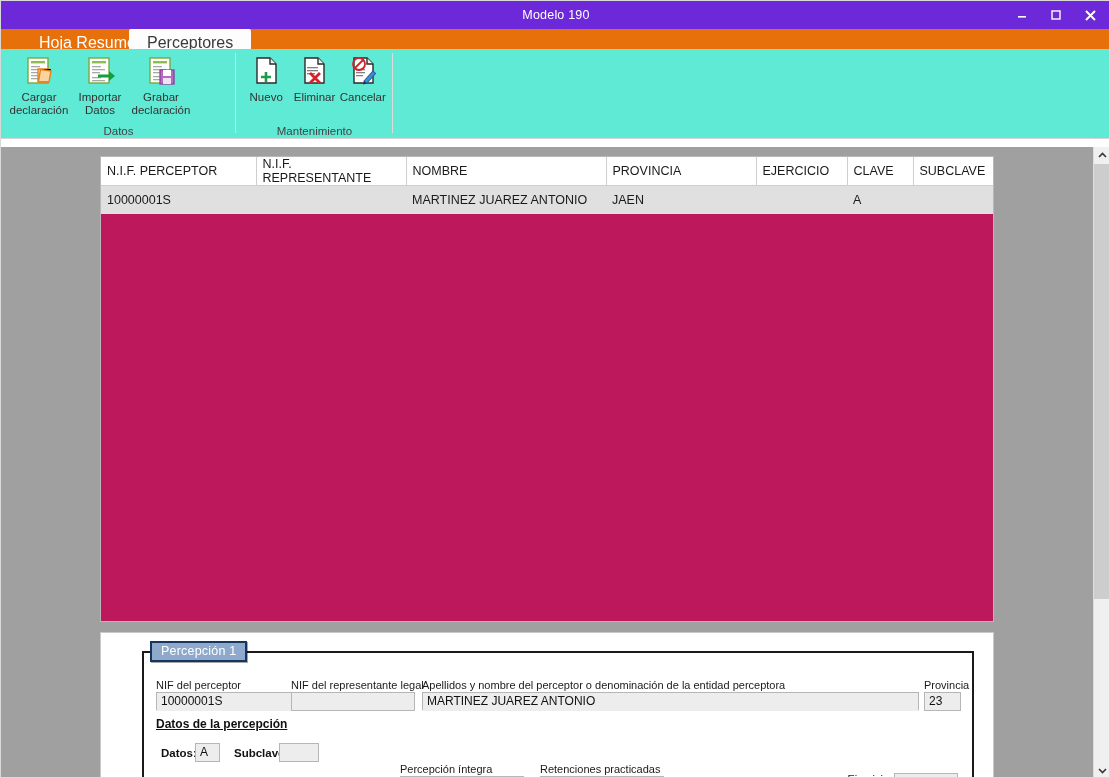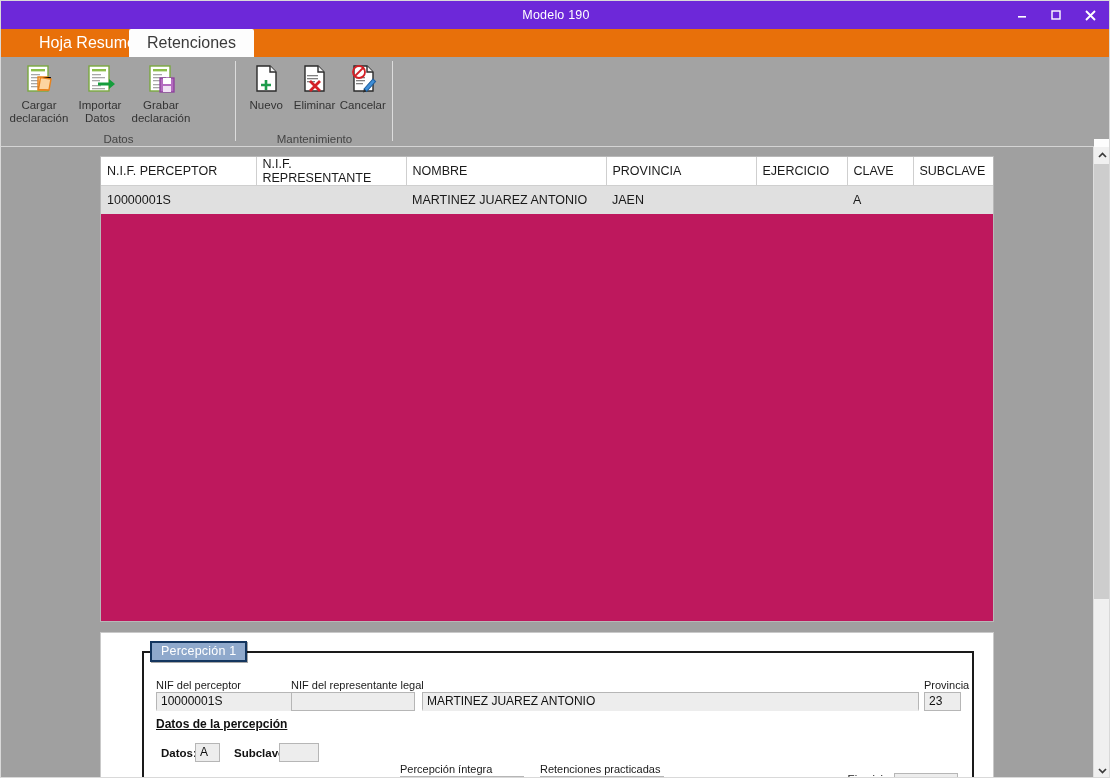--- a/index.html
+++ b/index.html
@@ -64,23 +64,23 @@
     left: 128px;
     background: #fdfdfd;
     color: #3a3a3a;
     border-top-left-radius: 2px;
     border-top-right-radius: 2px;
     padding: 0 18px;
   }
 
   
   .ribbon {
-    position: absolute; left: 0; top: 56px;
+    position: absolute; left: 0; top: 48px;
     width: 1110px; height: 90px;
-    background: #a3a3a3;
+    background: #5eead4;
     border-bottom: 1px solid #d4d4d4;
   }
   .ribbon-groups { position: absolute; left: 0; top: 0; height: 90px; display: flex; }
   .rgroup { position: relative; height: 90px; padding: 0 6px; }
   .rgroup .rgroup-label {
     position: absolute; bottom: 2px; left: 0; right: 0;
     text-align: center; font-size: 11.5px; color: #444;
   }
   .rgroup .rgroup-sep {
     position: absolute; right: 0; top: 4px; bottom: 6px;
@@ -258,21 +258,21 @@
       <div class="winbtn">
         <svg width="13" height="13" viewBox="0 0 13 13">
           <path d="M2 2 L11 11 M11 2 L2 11" stroke="#ffffff" stroke-width="1.9" fill="none"></path>
         </svg>
       </div>
     </div>
   </div>
 
   <div class="tabstrip">
     <div class="tab inactive">Hoja Resumen</div>
-    <div class="tab active">Retenciones</div>
+    <div class="tab active">Perceptores</div>
   </div>
 
   <div class="ribbon">
     <div class="ribbon-groups">
 
       <div class="rgroup" style="width:235px">
         <div class="rbuttons">
 
           <div class="rbtn wide">
             <div class="ricon">
@@ -430,20 +430,21 @@
       <div class="formpanel">
         <div class="formbox">
           <div class="grouptitle">Percepción 1</div>
 
           <div class="flbl" style="left:12px; top:26px;">NIF del perceptor</div>
           <div class="finput spell" style="left:12px; top:39px; width:144px;">10000001S</div>
 
           <div class="flbl" style="left:147px; top:26px;">NIF del representante legal</div>
           <div class="finput" style="left:147px; top:39px; width:124px;"></div>
 
+          <div class="flbl" style="left:278px; top:26px;">Apellidos y nombre del perceptor o denominación de la entidad perceptora</div>
           <div class="finput spell lit" style="left:278px; top:39px; width:497px;">MARTINEZ JUAREZ ANTONIO</div>
 
           <div class="flbl" style="left:780px; top:26px;">Provincia</div>
           <div class="finput" style="left:780px; top:39px; width:37px;">23</div>
 
           <div class="underline-head" style="left:12px; top:64px;">Datos de la percepción</div>
 
           <div class="fbold" style="left:17px; top:94px;">Datos:</div>
           <div class="finput" style="left:51px; top:90px; width:25px;">A</div>
           <div class="fbold" style="left:90px; top:94px;">Subclave:</div>

